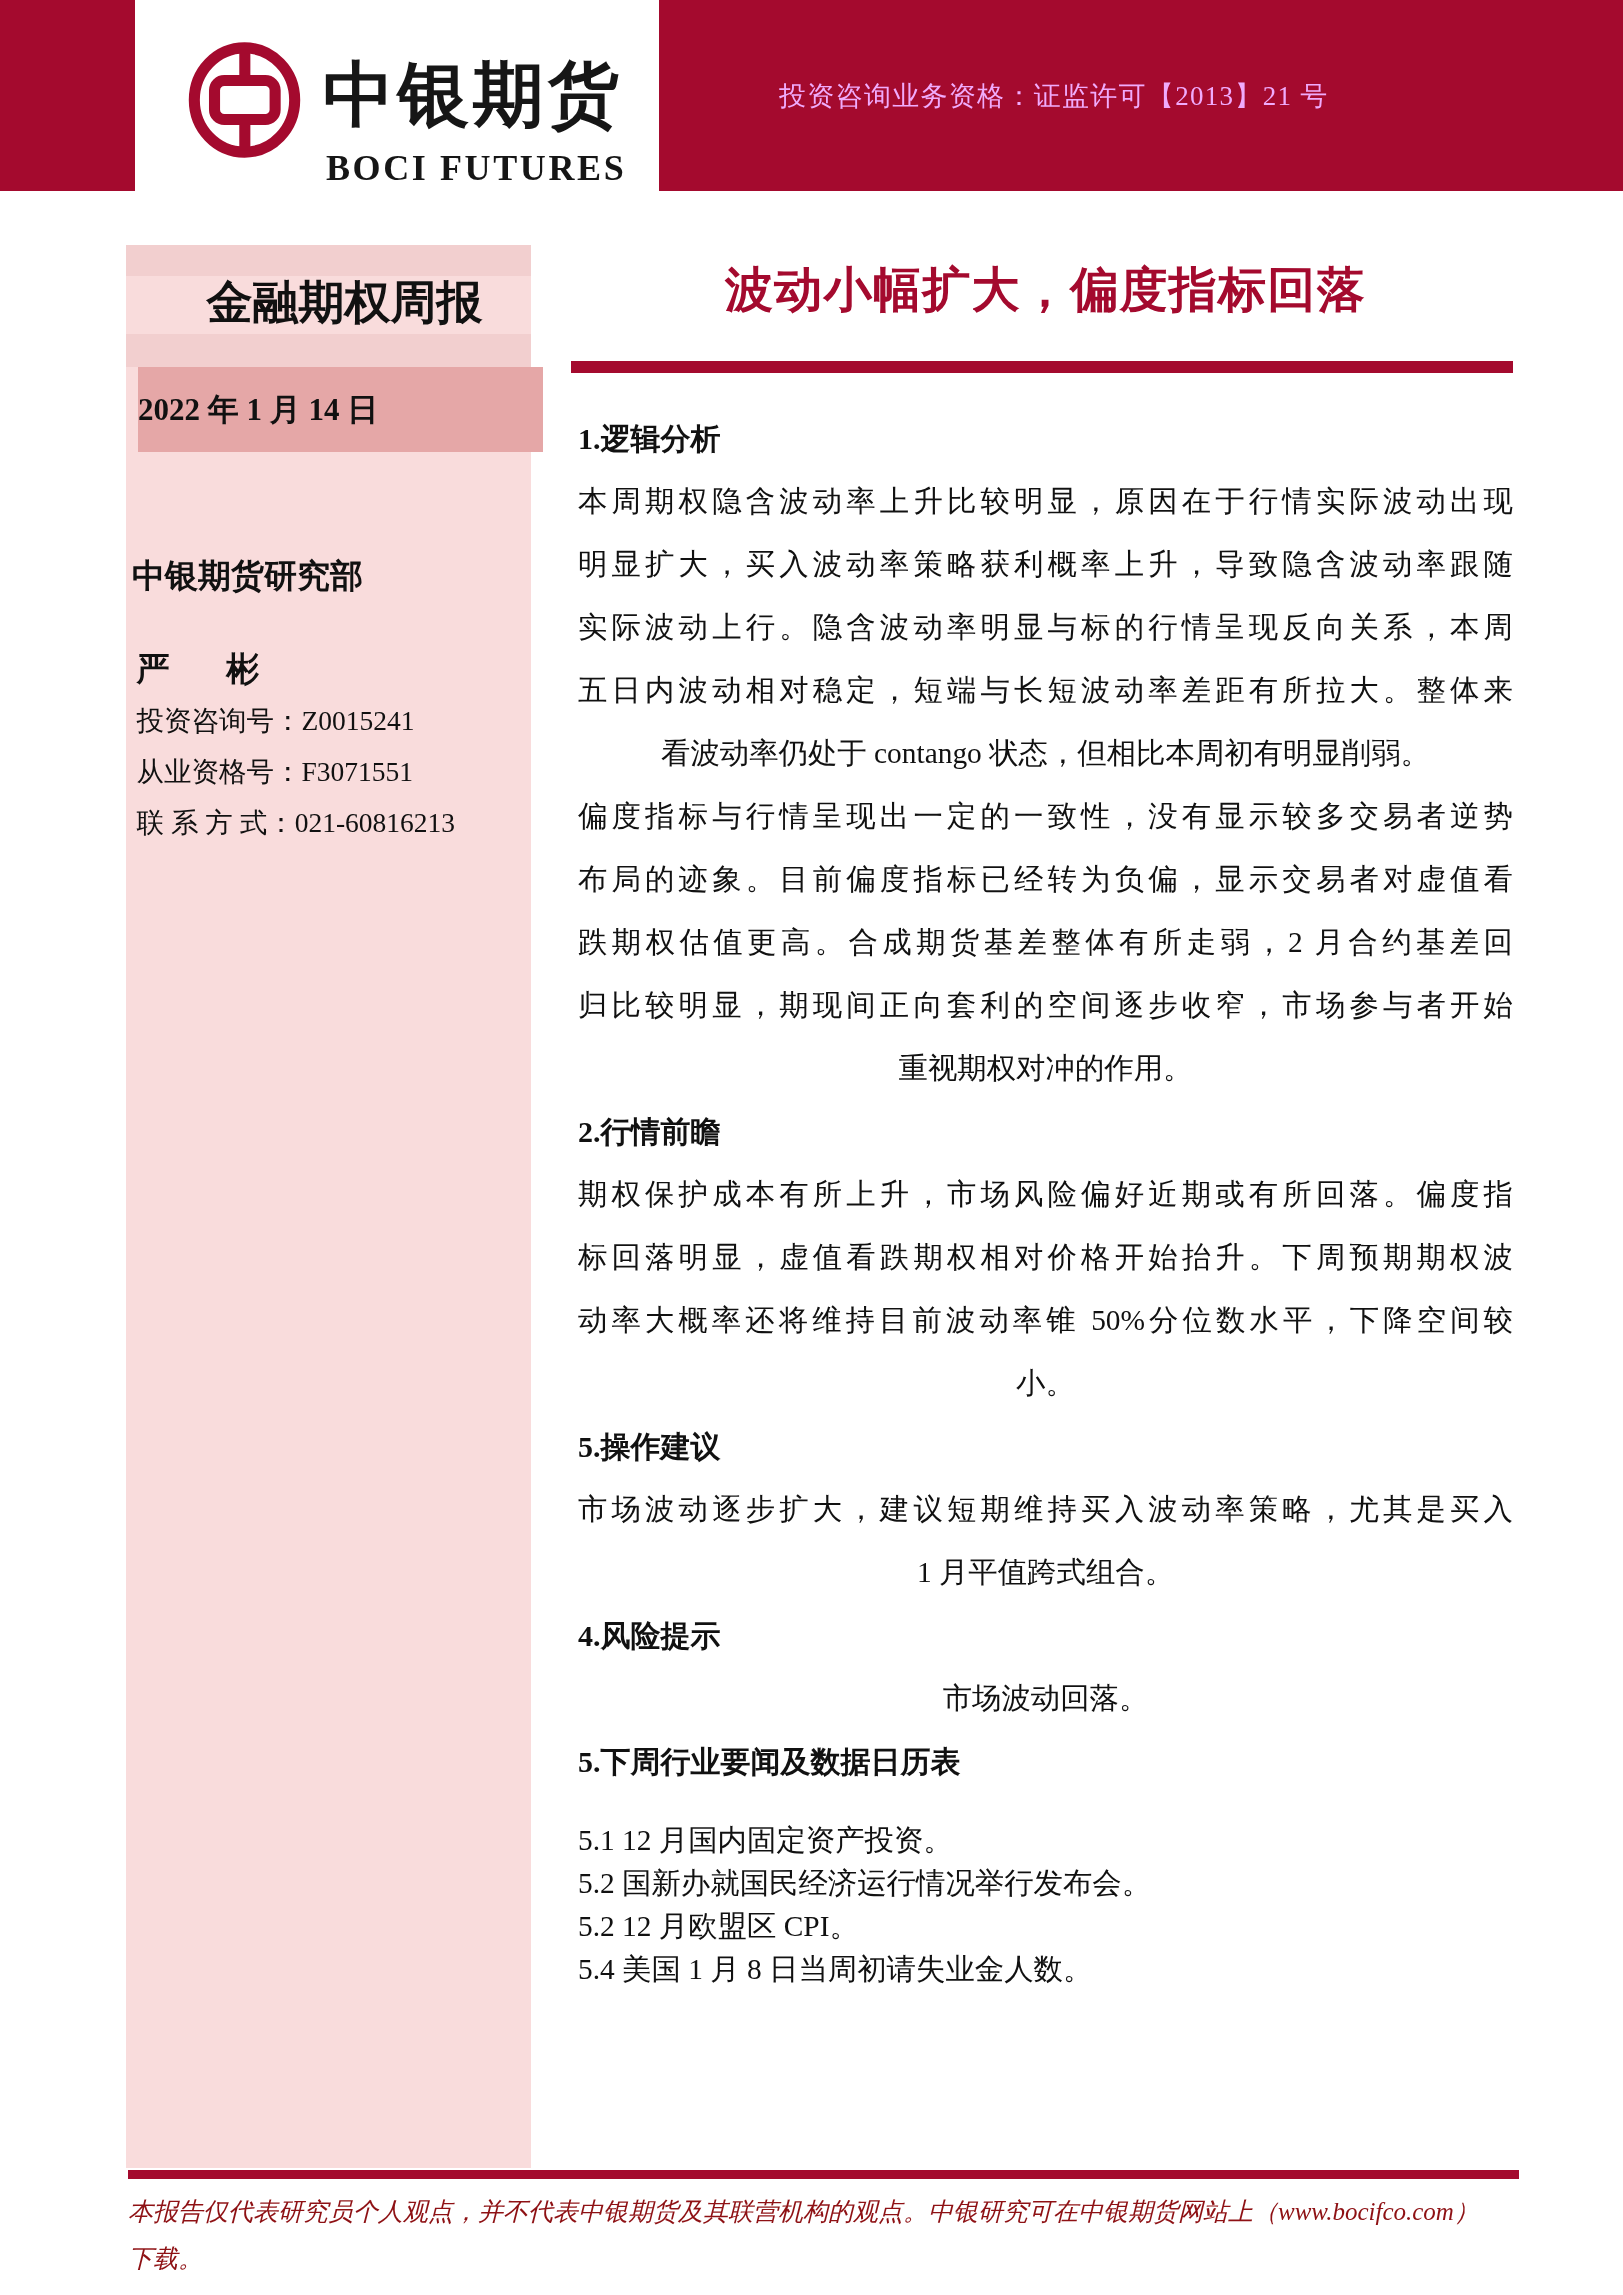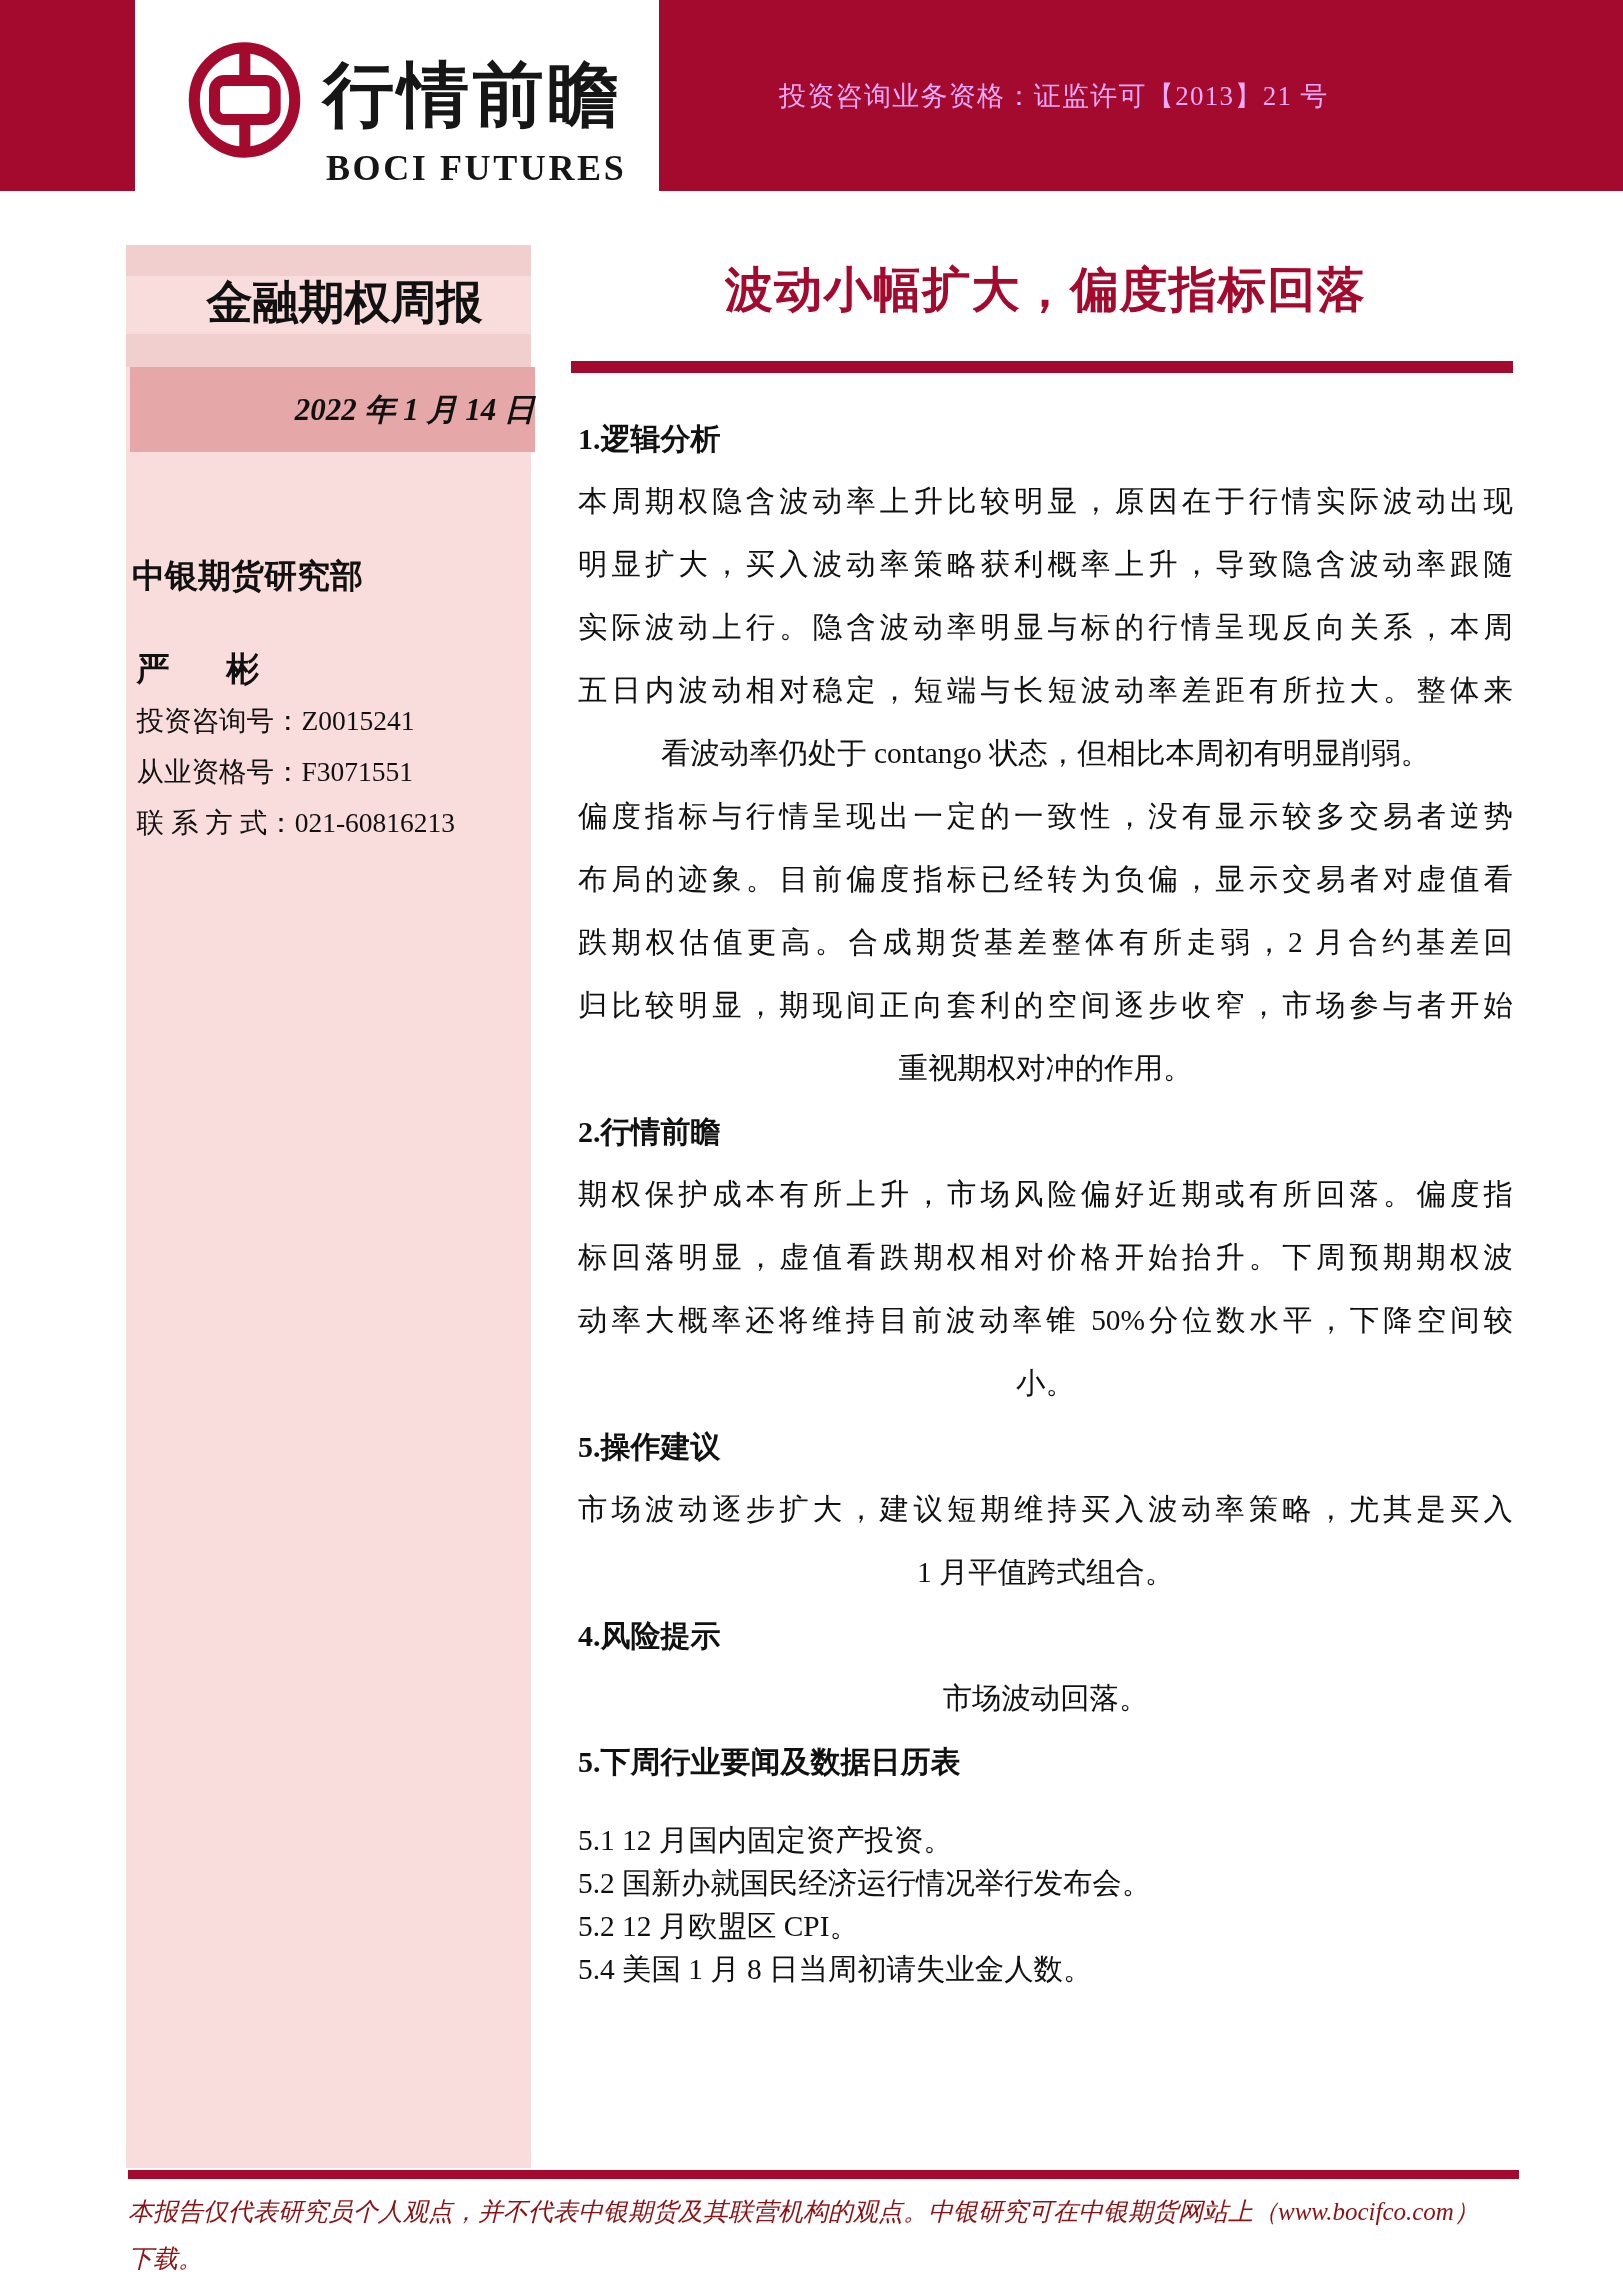--- a/index.html
+++ b/index.html
@@ -20,22 +20,22 @@
     letter-spacing:3.9px;line-height:81px;color:#161616;white-space:nowrap;}
   .logo-en{left:326px;top:147px;width:301px;font-size:36px;font-weight:600;
     letter-spacing:2.6px;line-height:42px;color:#161616;white-space:nowrap;}
 
   
   .sidebar{left:126px;top:245px;width:405px;height:1923px;background:var(--sidebar-pink);}
   .sb-band-a{left:0;top:0;width:100%;height:31px;background:var(--sidebar-pink-mid);}
   .sb-band-c{left:0;top:89px;width:100%;height:33px;background:var(--sidebar-pink-mid);}
   .sb-title{left:0;top:26px;width:100%;text-align:center;font-size:46px;font-weight:700;
     line-height:63px;padding-left:16px;}
-  .sb-dateband{left:4px;top:122px;width:100%;height:85px;background:var(--sidebar-pink-band);
-    display:flex;align-items:center;justify-content:flex-end;font-style:italic;}
+  .sb-dateband{left:12px;top:122px;width:100%;height:85px;background:var(--sidebar-pink-band);
+    display:flex;align-items:center;justify-content:flex-start;}
   .sb-date{font-size:31px;font-weight:700;}
   .sb-dept{left:6px;top:300px;font-size:33px;font-weight:700;line-height:63px;white-space:nowrap;}
   .sb-analyst{left:10.5px;top:393px;font-size:33px;font-weight:700;letter-spacing:11.8px;
     line-height:63px;white-space:nowrap;}
   .sb-fields{left:10.5px;top:450px;font-size:27.5px;line-height:51px;white-space:nowrap;}
 
   
   .doc-title{left:578px;top:257px;width:935px;text-align:center;font-size:48px;
     font-weight:700;line-height:65px;color:var(--brand-red);letter-spacing:1.3px;white-space:nowrap;}
   .title-divider{left:571px;top:361px;width:942px;height:12.4px;background:var(--brand-red);}
@@ -57,21 +57,21 @@
 <div class="abs corner-block"></div>
 
 <div class="abs logo-emblem">
   <svg width="113" height="116" viewBox="0 0 172 178" xmlns="http://www.w3.org/2000/svg">
     <ellipse cx="86" cy="89" rx="77" ry="80" fill="none" stroke="#A40A2E" stroke-width="17"></ellipse>
     <rect x="78" y="12" width="17" height="56" fill="#A40A2E"></rect>
     <rect x="78" y="110" width="17" height="56" fill="#A40A2E"></rect>
     <rect x="40" y="59" width="93" height="60" rx="15" fill="#ffffff" stroke="#A40A2E" stroke-width="17"></rect>
   </svg>
 </div>
-<div class="abs logo-zh">行情前瞻</div>
+<div class="abs logo-zh">中银期货</div>
 <div class="abs logo-en">BOCI FUTURES</div>
 
 <div class="abs top-banner">
   <div class="banner-text">投资咨询业务资格：证监许可【2013】21 号</div>
 </div>
 
 <div class="abs sidebar">
   <div class="abs sb-band-a"></div>
   <div class="abs sb-band-c"></div>
   <div class="abs sb-title">金融期权周报</div>

